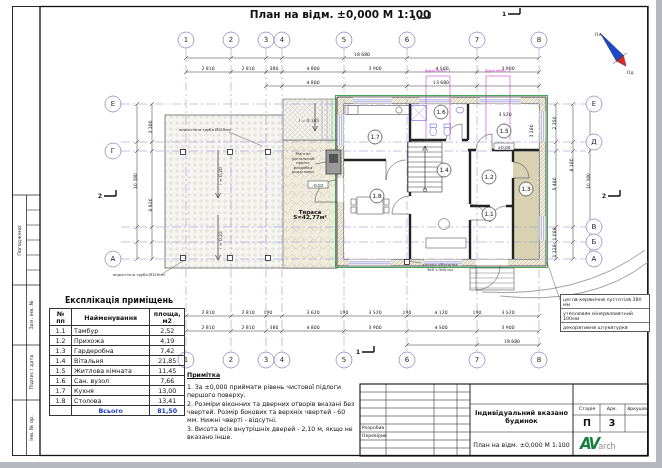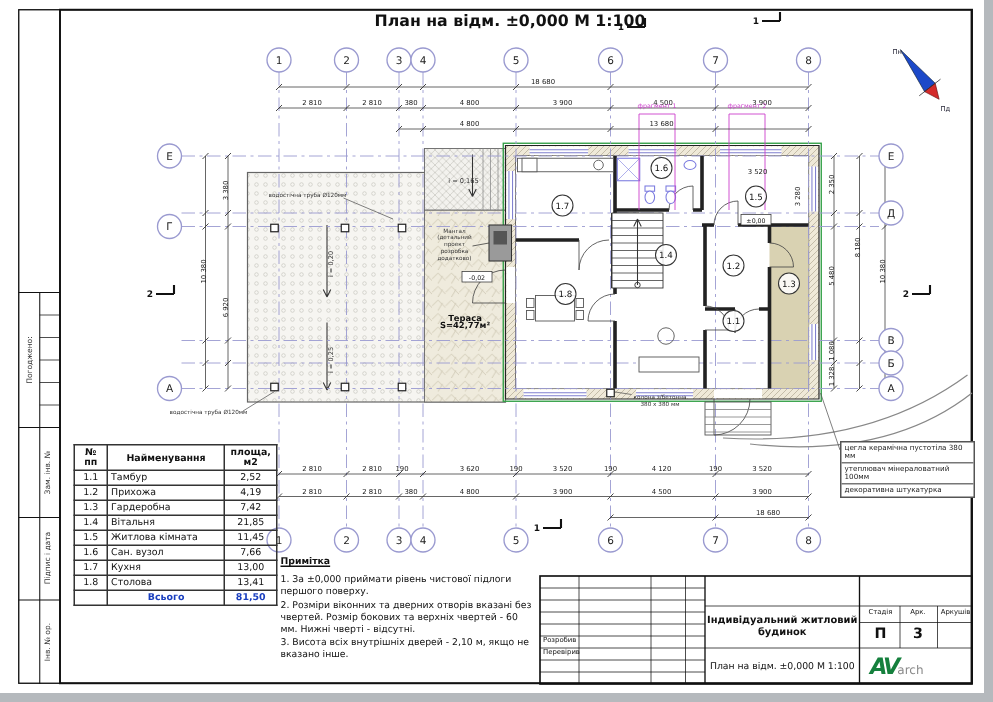--- a/index.html
+++ b/index.html
@@ -500,20 +500,21 @@
           <line x1="470" y1="432" x2="648" y2="432"></line>
       <line x1="600" y1="404" x2="600" y2="432"></line>
           <line x1="625" y1="404" x2="625" y2="432"></line>
     </g>
   </g>
 </svg>
 
 <div id="title" class="ov">План на відм. ±0,000 М 1:100</div>
 
 <div id="expl" class="ov">
+  <div class="et">Експлікація приміщень</div>
   <table>
     <thead>
           <tr>
       <th>№
 пп</th>
       <th>Найменування</th>
       <th>площа,
 м2</th>
     </tr>
         </thead>
@@ -575,21 +576,21 @@
         <div class="ni">3. Висота всіх внутрішніх дверей - 2,10 м, якщо не вказано інше.</div>
       </div>
 </div>
 
 <div id="legend" class="ov">
   <div>цегла керамічна пустотіла 380 мм</div>
   <div>утеплювач мінераловатний 100мм</div>
   <div>декоративна штукатурка</div>
 </div>
 
-<div id="tb-project" class="tbt">Індивідуальний житловий будинок</div>
+<div id="tb-project" class="tbt">Індивідуальний вказано будинок</div>
 <div id="tb-draw" class="tbt">План на відм. ±0,000  М 1:100</div>
 <div id="tb-stage-l" class="tbt tb-h">Стадія</div>
 <div id="tb-ark-l" class="tbt tb-h">Арк.</div>
 <div id="tb-arks-l" class="tbt tb-h">Аркушів</div>
 <div id="tb-stage" class="tbt tb-v">П</div>
 <div id="tb-ark" class="tbt tb-v">3</div>
 <div id="sig-1" class="tbt sig">Розробив</div>
 <div id="sig-2" class="tbt sig">Перевірив</div>
 <div id="logo" class="tbt">
   <span class="av">AV</span><span class="arch">arch</span>

